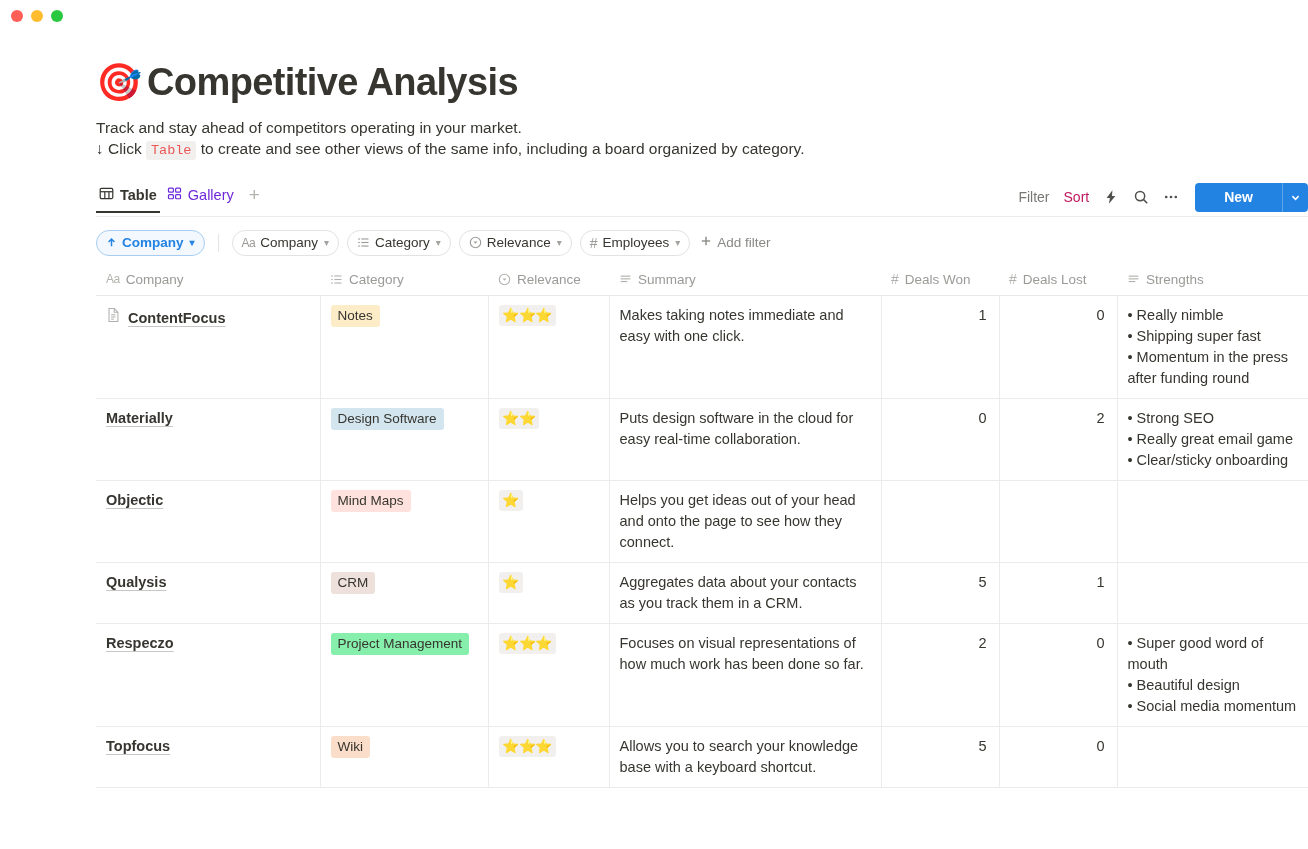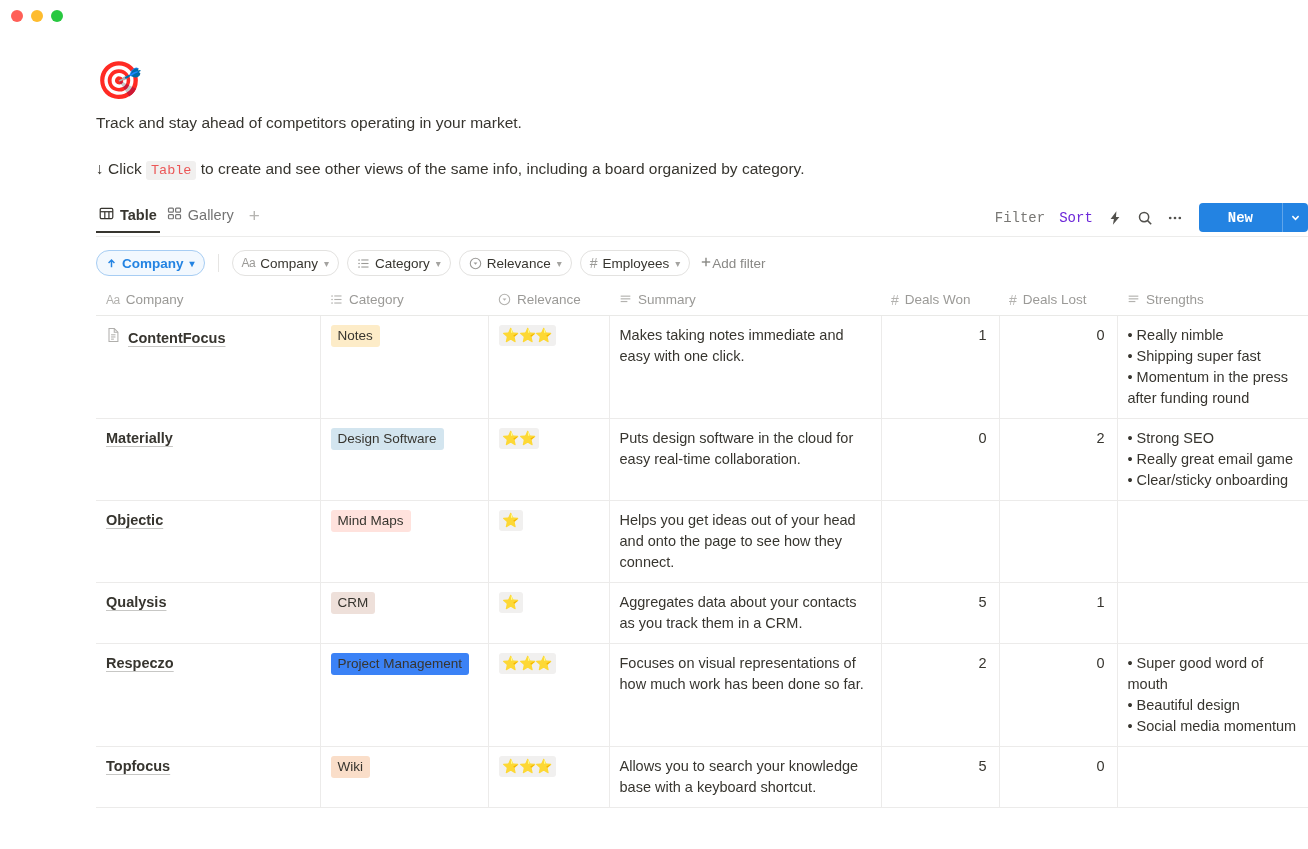--- a/index.html
+++ b/index.html
@@ -63,21 +63,20 @@
   }
   .desc div { white-space: nowrap; }
   .inline-link {
     color: #37352f;
     text-decoration: underline;
     text-decoration-color: rgba(55,53,47,0.35);
     text-underline-offset: 2px;
     cursor: pointer;
   }
   .hint {
-    margin-top: 25px;
     font-size: 15.5px;
     line-height: 21px;
     color: #37352f;
     white-space: nowrap;
   }
   .code-chip {
     font-family: "Liberation Mono", monospace;
     font-size: 13.5px;
     background: #f1f0ef;
     color: #eb5757;
@@ -94,45 +93,44 @@
     height: 34px;
     border-bottom: 1px solid #ececeb;
     width: 1212px;
   }
   .tabs { display: flex; align-items: center; gap: 4px; height: 34px; }
   .tab {
     display: flex; align-items: center; gap: 6px;
     font-size: 14.5px;
     padding: 0 3px 8px 3px;
     cursor: pointer;
-    color: #737373;
+    color: #6d28d9;
     position: relative;
   }
   .tab.active { color: #37352f; font-weight: bold; }
   .tab.active::after {
     content: "";
     position: absolute;
     left: 0; right: 0; bottom: -1px;
     height: 2px;
     background: #37352f;
   }
   .tab-plus {
     color: #b6b5b2;
     font-size: 19px;
     padding: 0 8px 8px 8px;
     cursor: pointer;
     line-height: 1;
   }
   .viewbar-right {
     display: flex; align-items: center; gap: 14px;
     padding-bottom: 4px;
-    font-family: Liberation Mono, monospace;
   }
   .vb-text { font-size: 14px; color: #787774; cursor: pointer; }
-  .vb-text.accent { color: #6d28d9; }
+  .vb-text.accent { color: #be185d; }
   .vb-icon { color: #51504c; cursor: pointer; display: flex; align-items: center; }
   .new-btn {
     display: flex; align-items: stretch;
     background: #2383e2;
     color: #ffffff;
     border-radius: 4px;
     height: 29px;
     font-size: 14px;
     font-weight: bold;
     overflow: hidden;
@@ -171,21 +169,21 @@
     font-weight: bold;
   }
   .chip .ico { color: #9b9a97; display: flex; align-items: center; }
   .chip.sortchip .ico { color: #2383e2; }
   .chip .chev { color: #a4a3a0; font-size: 10px; margin-left: 1px; }
   .chip.sortchip .chev { color: #2383e2; }
   .chip-sep {
     width: 1px; height: 18px; background: #e6e5e3; margin: 0 5px;
   }
   .addfilter {
-    display: inline-flex; align-items: center; 
+    display: inline-flex; align-items: center; gap: 5px;
     font-size: 13.5px;
     color: #898885;
     cursor: pointer;
     padding-left: 2px;
   }
   .aa-glyph { font-size: 12px; font-weight: normal; color: #9b9a97; letter-spacing: -0.5px; }
   .hash-glyph { font-size: 14px; color: #9b9a97; font-weight: normal; }
 
   
   .tablewrap { margin-top: 8px; width: 1212px; }
@@ -256,20 +254,21 @@
   <span class="dot red"></span>
   <span class="dot yellow"></span>
   <span class="dot green"></span>
 </div>
 
 <div class="page">
   <div class="content">
 
     <div class="title-row">
       <span class="title-emoji">🎯</span>
+      <span class="page-title">Competitive Analysis</span>
     </div>
 
     <div class="desc">
       <div>Track and stay ahead of competitors operating in your market.</div>
     </div>
 
     <div class="hint"><span>↓ Click </span><span class="code-chip">Table</span><span> to create and see other views of the same info, including a board organized by category.</span></div>
 
     <div class="viewbar">
       <div class="tabs">
@@ -590,21 +589,21 @@
                 <div class="cell strengths"></div>
               </td>
             </tr>
             <tr>
               <td class="company">
                 <div class="cell">
                   <span class="company-name">Respeczo</span>
                 </div>
               </td>
               <td>
-                <div class="cell"><span class="tag" style="background:#3b82f6">Project Management</span></div>
+                <div class="cell"><span class="tag" style="background:#86efac">Project Management</span></div>
               </td>
               <td>
                 <div class="cell"><span class="stars">⭐⭐⭐</span></div>
               </td>
               <td>
                 <div class="cell summary">Focuses on visual representations of how much work has been done so far.</div>
               </td>
               <td class="num">
                 <div class="cell">2</div>
               </td>

